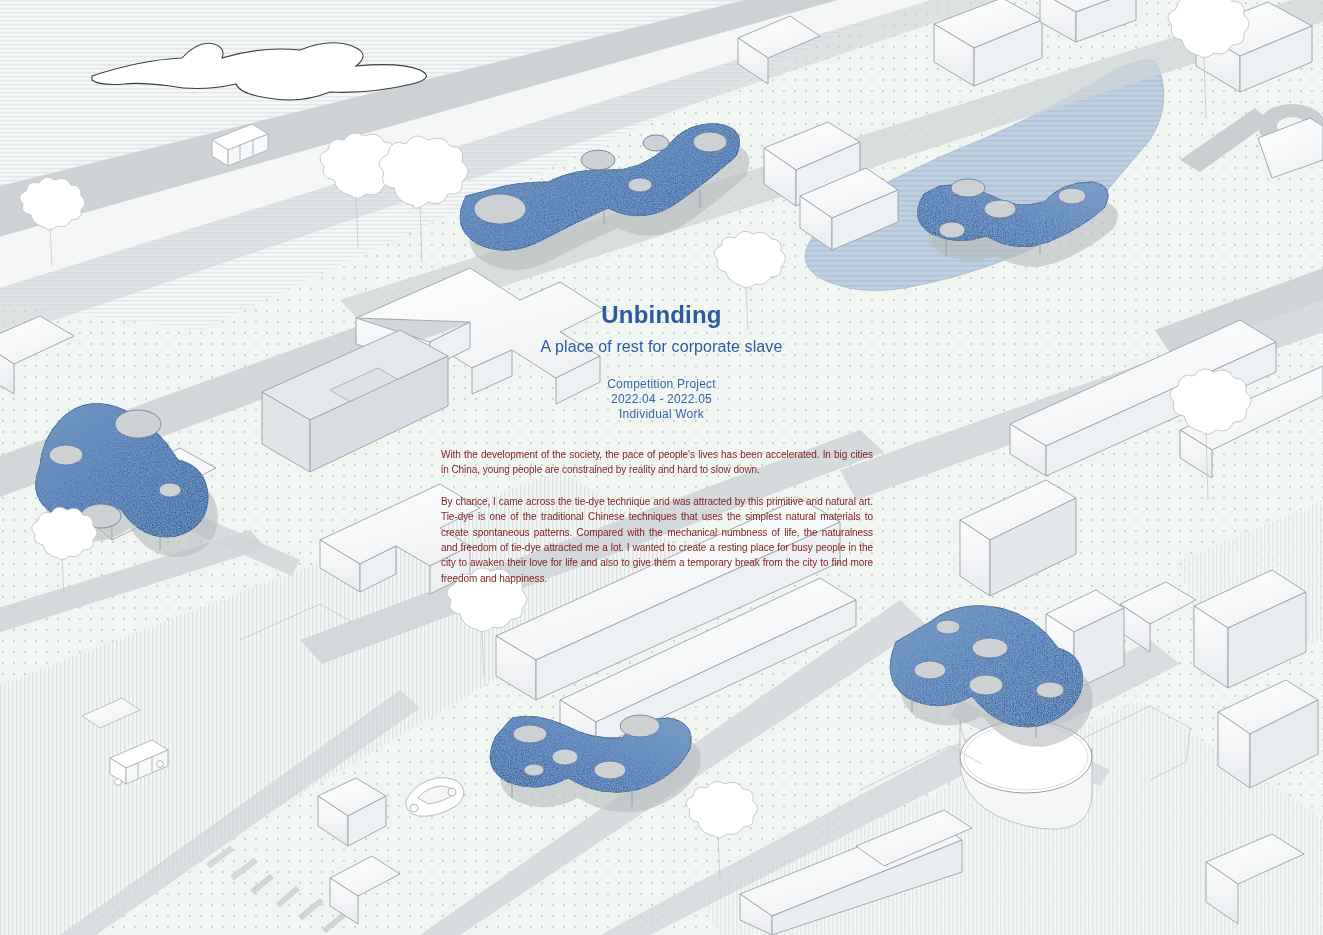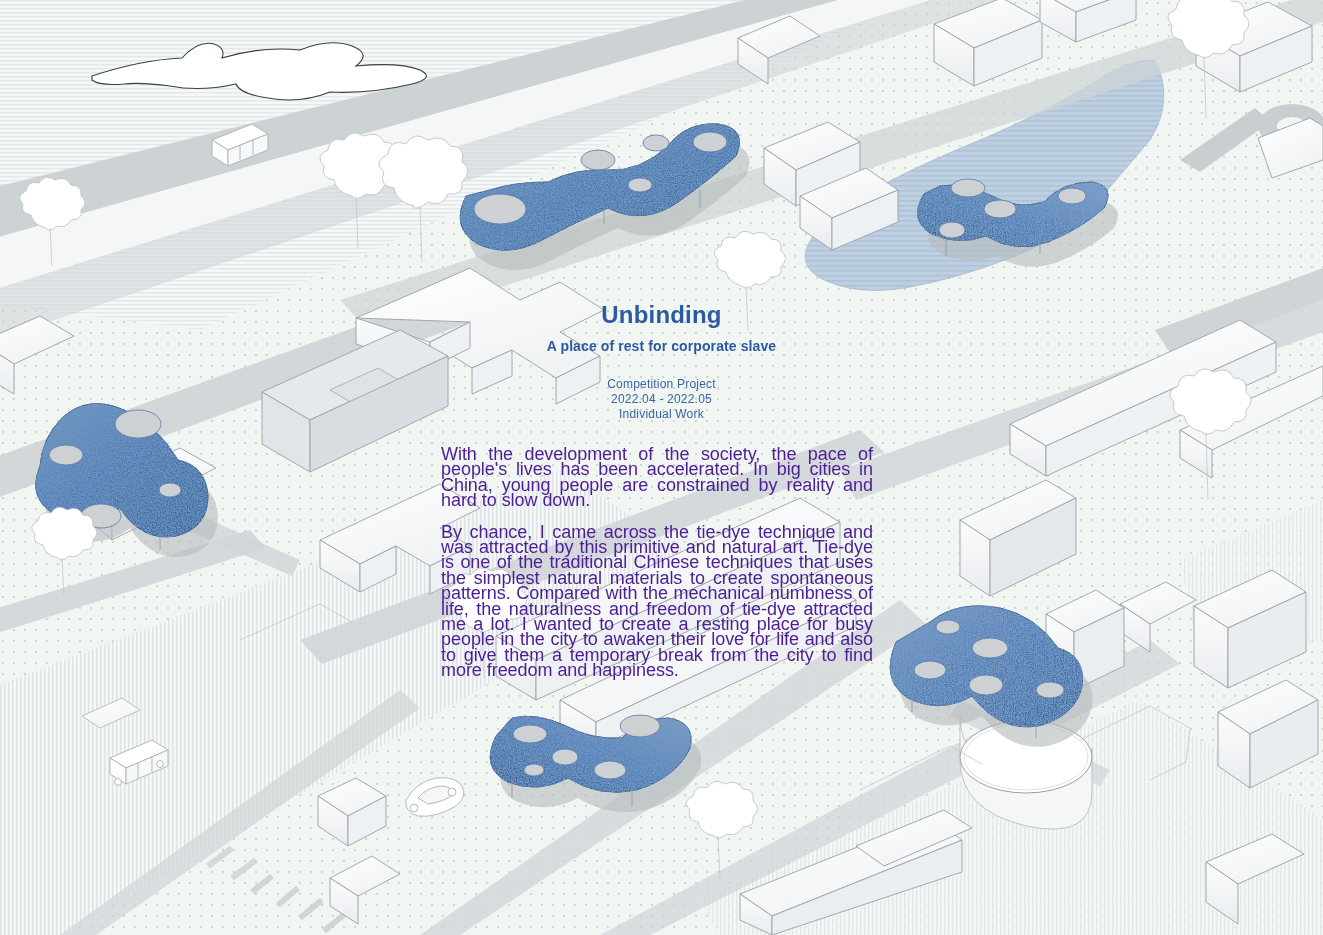--- a/index.html
+++ b/index.html
@@ -17,38 +17,38 @@
     position:absolute;left:0;top:0;width:1323px;height:935px;
     pointer-events:none;
   }
   .title{
     position:absolute;left:0;top:301px;width:1323px;text-align:center;
     font-size:24px;font-weight:bold;color:#2d5a9e;letter-spacing:.2px;
     pointer-events:auto;
   }
   .subtitle{
     position:absolute;left:0;top:338px;width:1323px;text-align:center;
-    font-size:14px;font-weight:700;color:#2d5a9e;letter-spacing:.1px;
+    font-size:16px;font-weight:400;color:#2d5a9e;letter-spacing:.1px;
     pointer-events:auto;
   }
   .meta{
     position:absolute;left:0;width:1323px;text-align:center;
     font-size:12px;color:#3a63a5;letter-spacing:.2px;
     pointer-events:auto;
   }
   .meta.m0{top:377px;}
   .meta.m1{top:392px;}
   .meta.m2{top:407px;text-align:center;}
 
   .bodywrap{
     position:absolute;left:441px;top:447px;width:444px;
     pointer-events:auto;
   }
   .para{
-    font-size:18px;line-height:15.4px;color:#4c1d95;
+    font-size:10px;line-height:15.4px;color:#7f1d1d;
     text-align:justify;margin:0 12px 16px 0;
     letter-spacing:-0.05px;
   }
   .para:last-child{margin-bottom:0;}
 </style>
 </head>
 <body>
 
 <div id="board">
 

